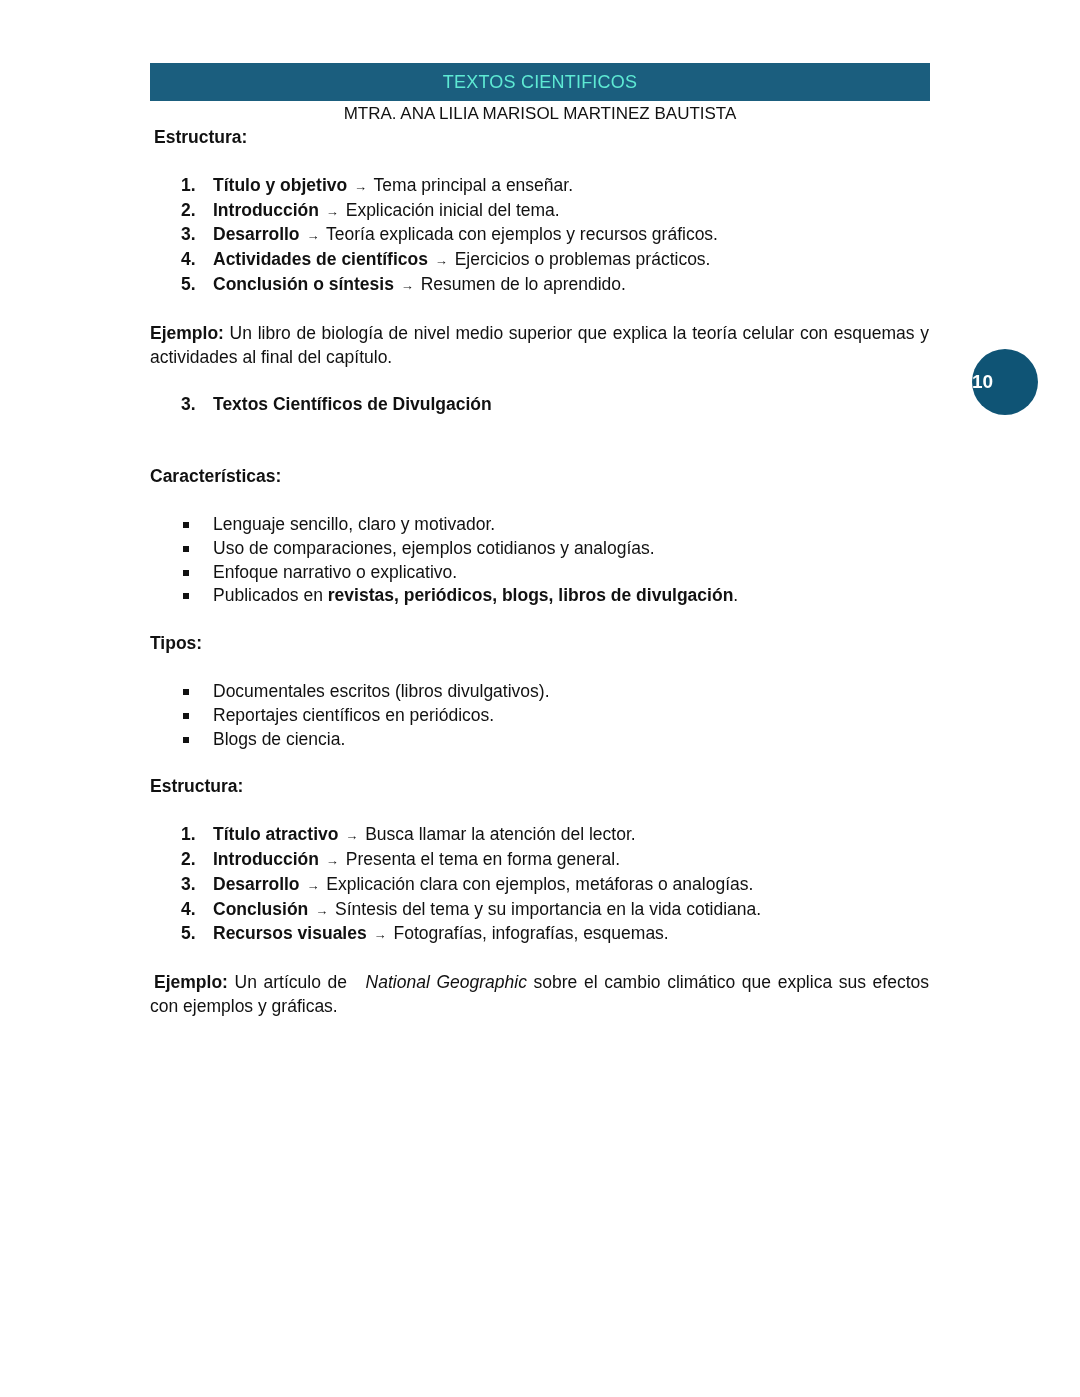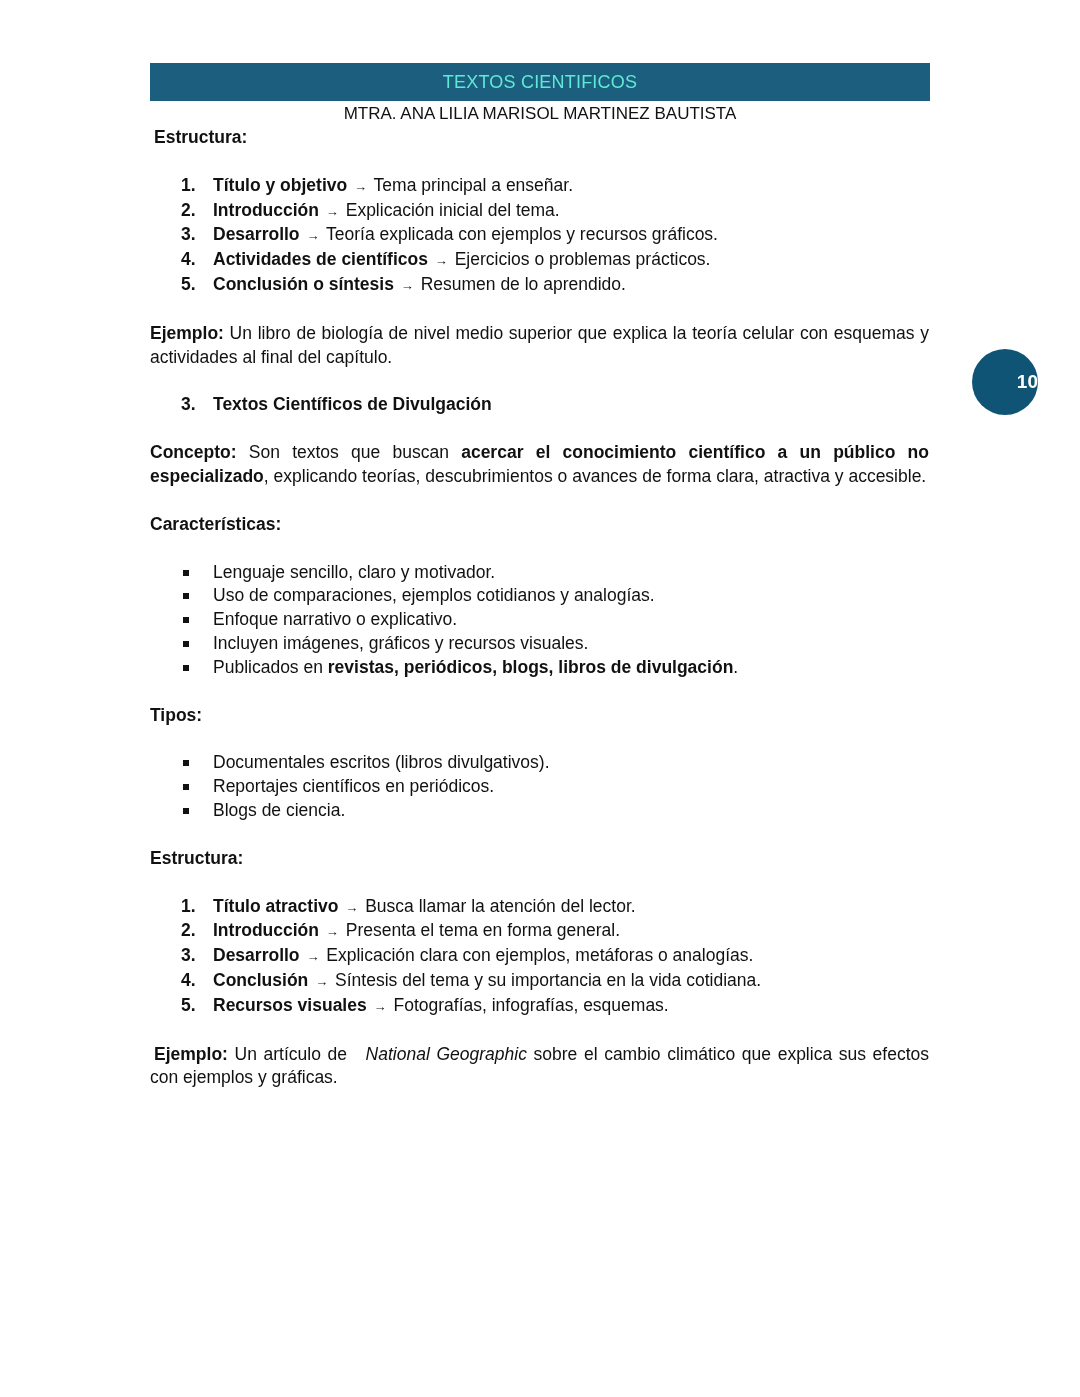--- a/index.html
+++ b/index.html
@@ -43,21 +43,21 @@
       left: 972px;
       top: 349px;
       width: 66px;
       height: 66px;
       border-radius: 50%;
       background: #0f5475;
       color: #ffffff;
       font-weight: bold;
       font-size: 19px;
       line-height: 66px;
-      text-align: right;
+      text-align: left;
     }
     .content {
       position: absolute;
       left: 150px;
       top: 126px;
       width: 779px;
       font-size: 17.5px;
       line-height: 23.8px;
     }
     .label {
@@ -132,30 +132,29 @@
     <li><span class="num">5.</span><b>Conclusión o síntesis</b> <span class="arrow">→</span> <span>Resumen de lo aprendido.</span></li>
   </ol>
   <div class="spacer"></div>
 
   <p class="block justify"><b>Ejemplo:</b><span> Un libro de biología de nivel medio superior que explica la teoría celular con esquemas y actividades al final del capítulo.</span></p>
   <div class="spacer"></div>
 
   <p class="block section-heading"><span class="num">3.</span><span>Textos Científicos de Divulgación</span></p>
   <div class="spacer"></div>
 
-  <p class="block justify"><b>Concepto:</b><span> Son textos que buscan </span><b>acercar el conocimiento científico a un público no especializado</b><span>, explicando teorías, descubrimientos o avances de forma clara, atractiva y accesible.</span></p>
   <div class="spacer"></div>
 
   <p class="block label">Características:</p>
   <div class="spacer"></div>
   <ul class="sq">
     <li><span class="bullet"></span><span>Lenguaje sencillo, claro y motivador.</span></li>
     <li><span class="bullet"></span><span>Uso de comparaciones, ejemplos cotidianos y analogías.</span></li>
     <li><span class="bullet"></span><span>Enfoque narrativo o explicativo.</span></li>
-    <li><span class="bullet"></span><span>Incluyen imágenes, gráficos y recursos visuales.</span></li>
+    <li><span class="bullet"></span></li>
     <li><span class="bullet"></span><span>Publicados en </span><b>revistas, periódicos, blogs, libros de divulgación</b><span>.</span></li>
   </ul>
   <div class="spacer"></div>
 
   <p class="block label">Tipos:</p>
   <div class="spacer"></div>
   <ul class="sq">
     <li><span class="bullet"></span></li>
     <li><span class="bullet"></span><span>Documentales escritos (libros divulgativos).</span></li>
     <li><span class="bullet"></span><span>Reportajes científicos en periódicos.</span></li>

